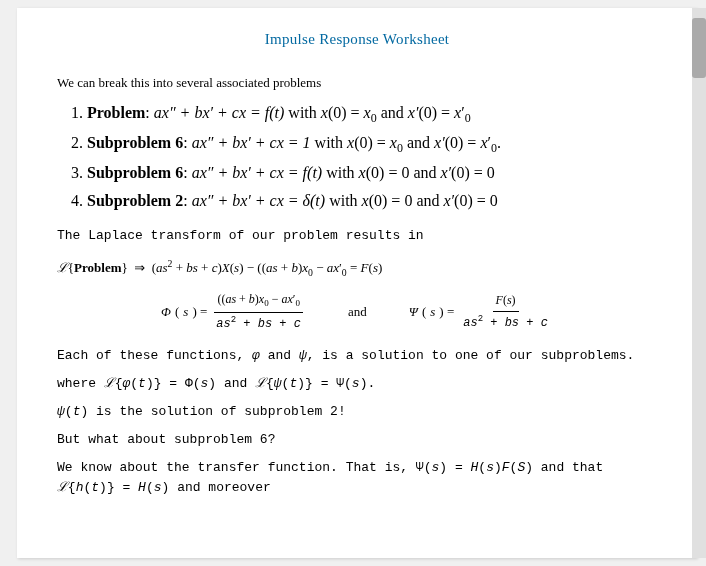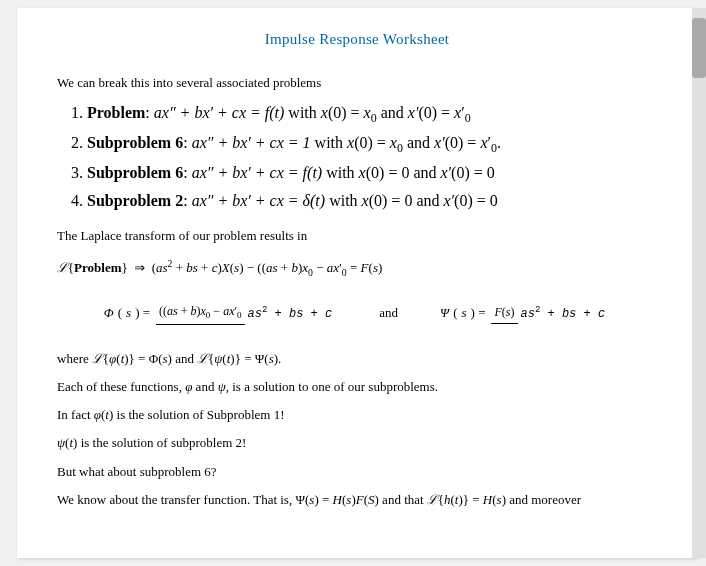--- a/index.html
+++ b/index.html
@@ -57,39 +57,40 @@
       margin-left: 30px;
       margin-bottom: 12px;
     }
     ol li {
       margin-bottom: 3px;
       font-size: 16px;
     }
     .section-text {
       margin-bottom: 8px;
       font-size: 13px;
+      font-family: Liberation Mono, monospace;
     }
     .math-block {
       margin: 10px 0;
       font-size: 13px;
     }
     .bold { font-weight: bold; }
     .math-display {
       display: flex;
       justify-content: center;
       align-items: center;
       gap: 30px;
       margin: 10px 0 12px 0;
     }
     .fraction {
       display: inline-flex;
-      flex-direction: row;
+      flex-direction: column;
       align-items: center;
       vertical-align: middle;
-      margin: 12px 2px;
+      margin: 0 2px;
     }
     .fraction .numerator {
       border-bottom: 1px solid #000;
       padding: 0 3px 1px 3px;
       font-size: 12px;
     }
     .fraction .denominator {
       padding: 1px 3px 0 3px;
       font-size: 12px;
       font-family: Liberation Mono, monospace;
@@ -144,27 +145,24 @@
     <span style="display:inline-flex; align-items:center; gap:4px;">
       <em>Ψ</em>(<em>s</em>) =
       <span class="fraction">
         <span class="numerator"><em>F</em>(<em>s</em>)</span>
         <span class="denominator"><em>as</em><sup>2</sup> + <em>bs</em> + <em>c</em></span>
       </span>
     </span>
   </div>
 
   <p class="section-text">
-    where <em>ℒ</em>{<em>φ</em>(<em>t</em>)} = Φ(<em>s</em>) and <em>ℒ</em>{<em>ψ</em>(<em>t</em>)} = Ψ(<em>s</em>).
-  </p>
-  <p class="section-text">
     Each of these functions, <em>φ</em> and <em>ψ</em>, is a solution to one of our subproblems.
   </p>
   <p class="section-text">
-    In fact <em>φ</em>(<em>t</em>) is the solution of Subproblem 1!
+    where <em>ℒ</em>{<em>φ</em>(<em>t</em>)} = Φ(<em>s</em>) and <em>ℒ</em>{<em>ψ</em>(<em>t</em>)} = Ψ(<em>s</em>).
   </p>
   <p class="section-text">
     <em>ψ</em>(<em>t</em>) is the solution of subproblem 2!
   </p>
   <p class="section-text">
     But what about subproblem 6?
   </p>
 
   <p class="section-text" style="margin-top:8px;">
     We know about the transfer function. That is, Ψ(<em>s</em>) = <em>H</em>(<em>s</em>)<em>F</em>(<em>S</em>) and that <em>ℒ</em>{<em>h</em>(<em>t</em>)} = <em>H</em>(<em>s</em>) and moreover

